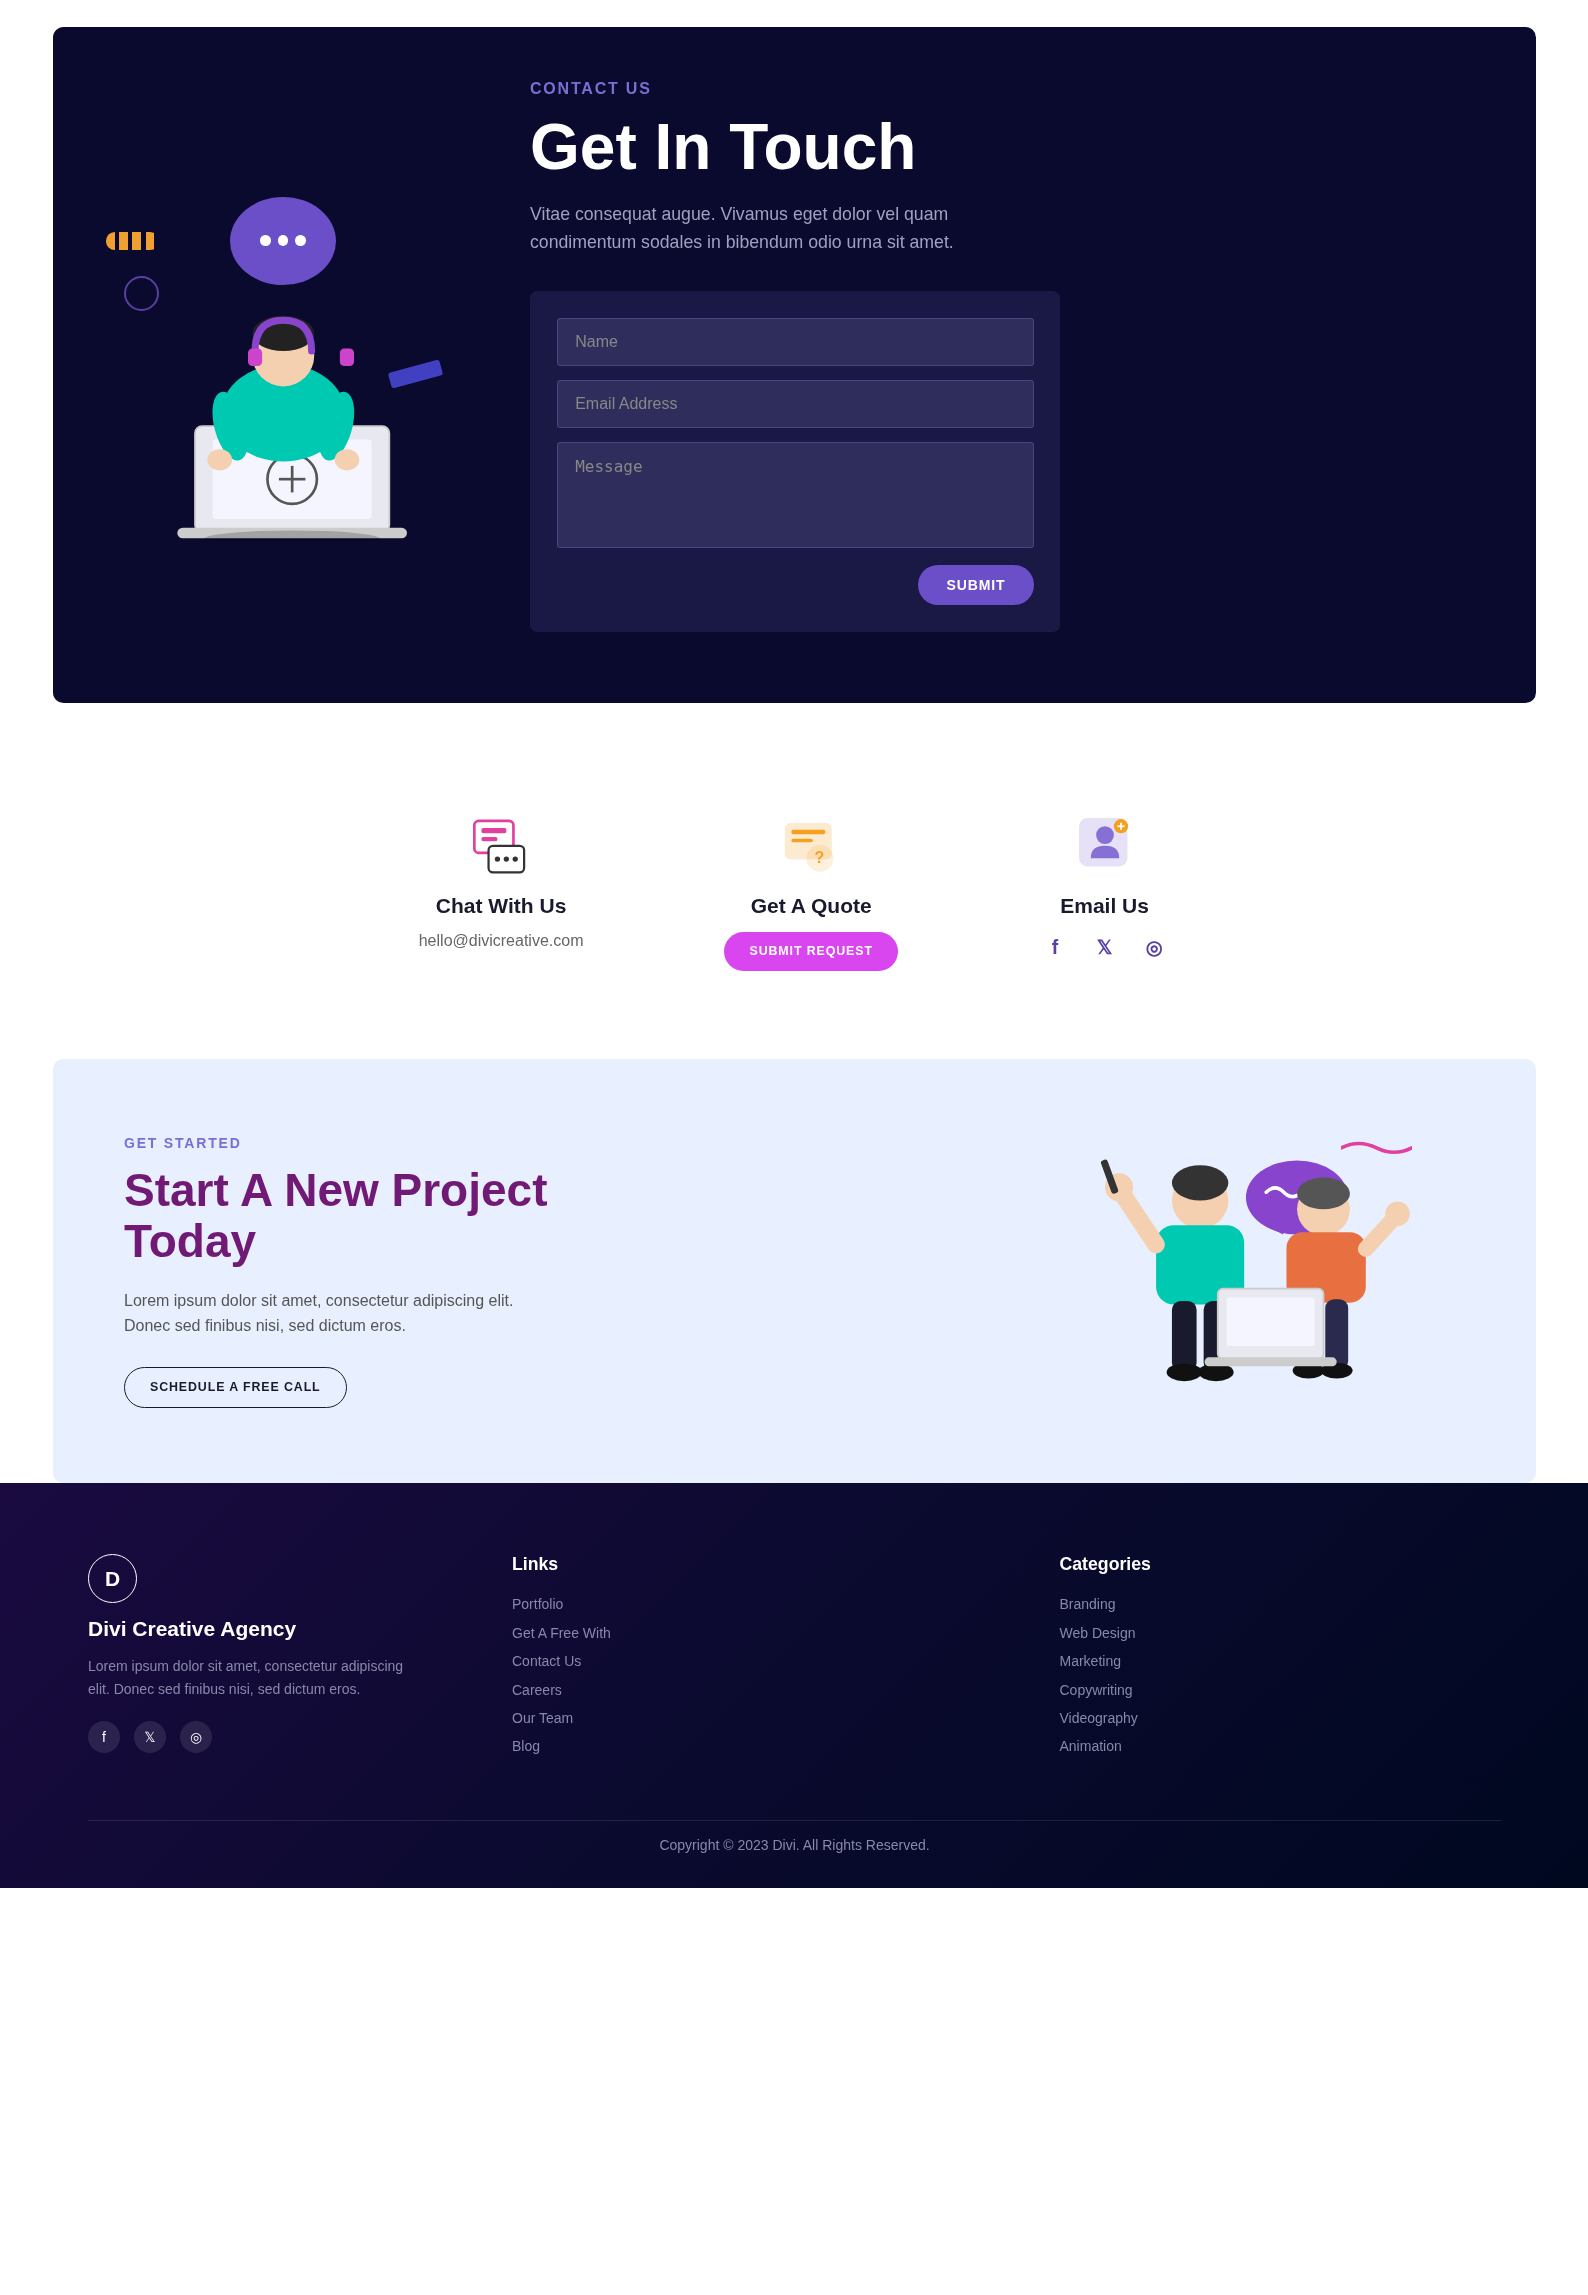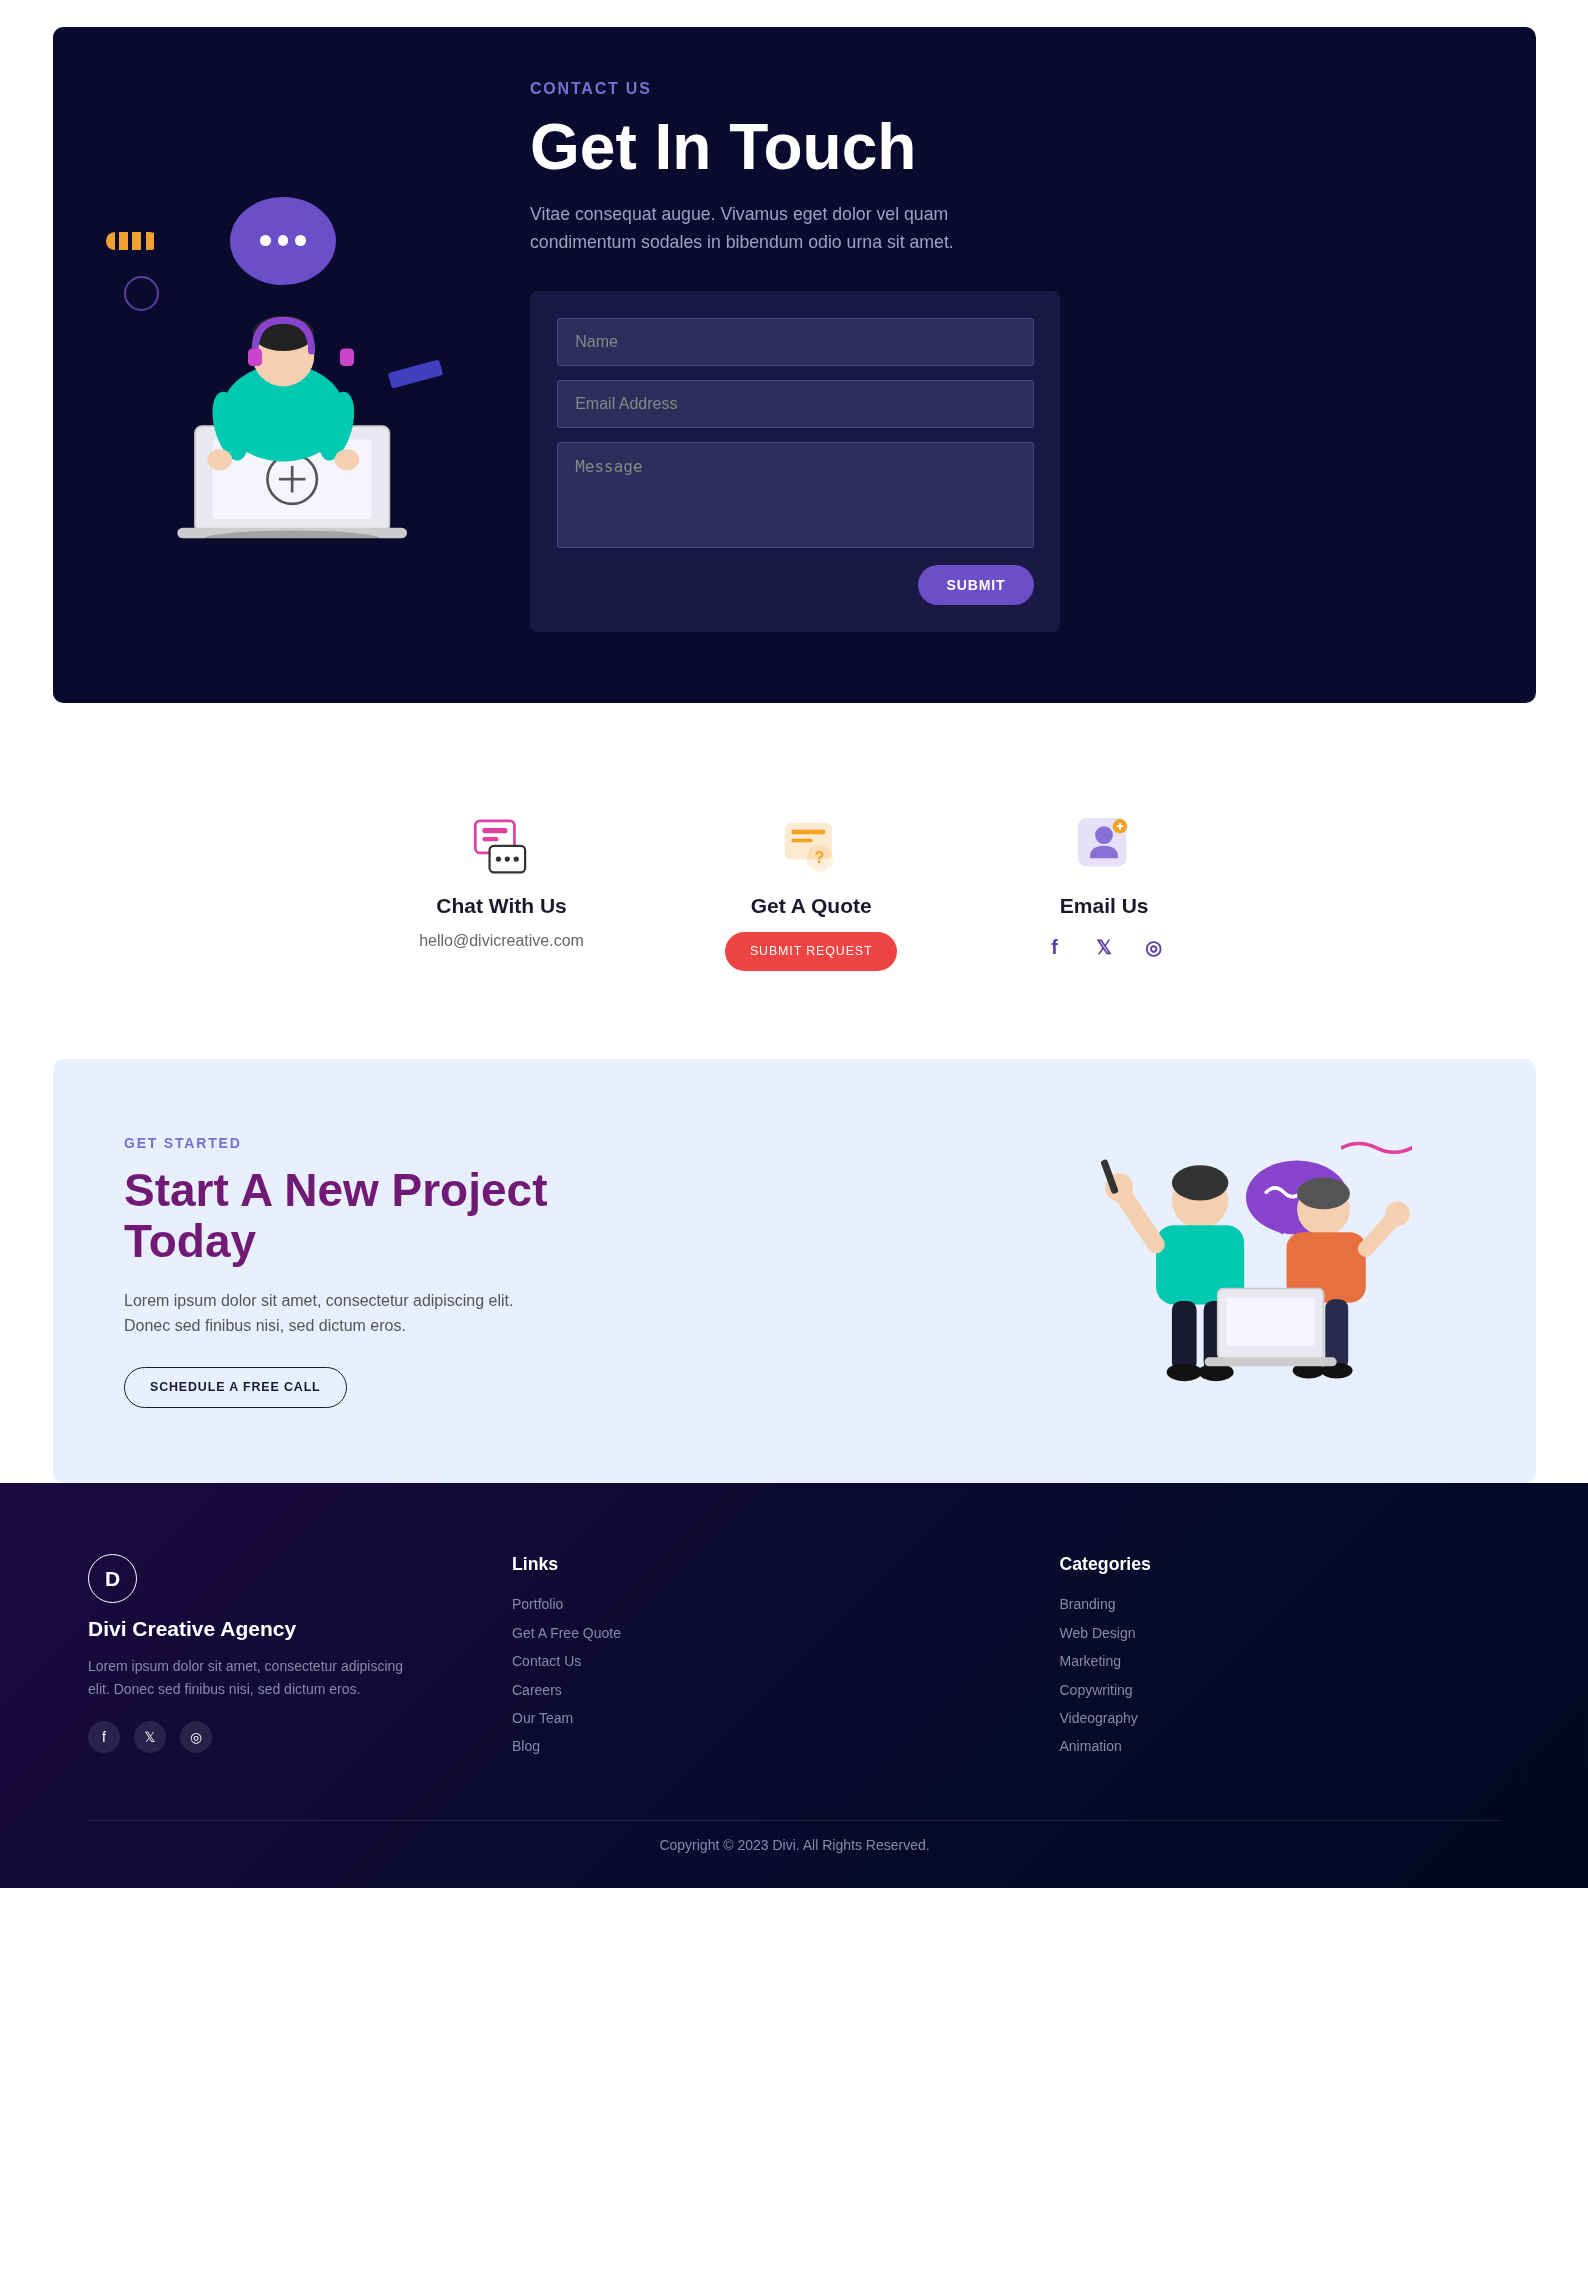--- a/index.html
+++ b/index.html
@@ -198,27 +198,27 @@
       font-weight: 700;
       color: #1a1a2e;
     }
 
     .card-subtitle {
       font-size: 16px;
       color: #666;
     }
 
     .submit-request-btn {
-      background: #ef4444;
+      background: #d946ef;
       color: #fff;
       border: none;
       border-radius: 26.5px;
       padding: 12.4px 25px;
       font-size: 12.4px;
-      font-weight: 400;
+      font-weight: 700;
       letter-spacing: 0.9px;
       cursor: pointer;
       text-transform: uppercase;
     }
 
     .social-icons {
       display: flex;
       gap: 17.7px;
     }
     .social-icon {
@@ -599,21 +599,21 @@
       <div class="footer-social">
         <div class="footer-social-icon">f</div>
         <div class="footer-social-icon">𝕏</div>
         <div class="footer-social-icon">◎</div>
       </div>
     </div>
 
     <div class="footer-links-col">
       <div class="footer-col-title">Links</div>
       <a class="footer-link">Portfolio</a>
-      <a class="footer-link">Get A Free Quote</a>
+      <a class="footer-link">Get A Free With</a>
       <a class="footer-link">Contact Us</a>
       <a class="footer-link">Careers</a>
       <a class="footer-link">Our Team</a>
       <a class="footer-link">Blog</a>
     </div>
 
     <div class="footer-links-col">
       <div class="footer-col-title">Categories</div>
       <a class="footer-link">Branding</a>
       <a class="footer-link">Web Design</a>

